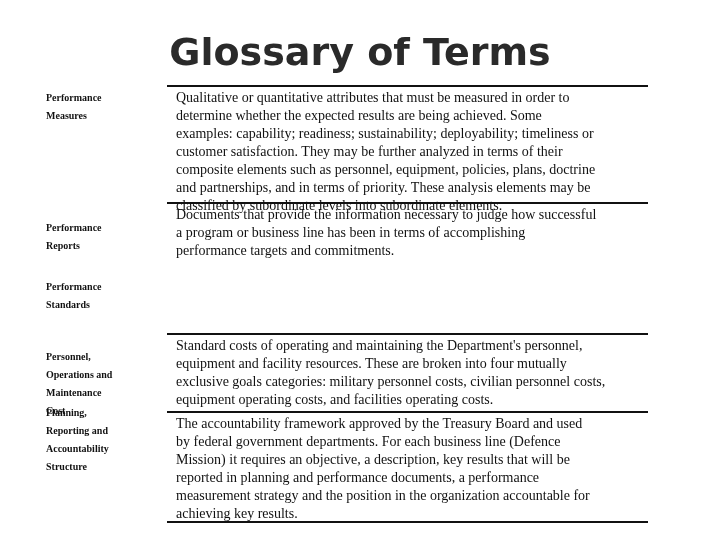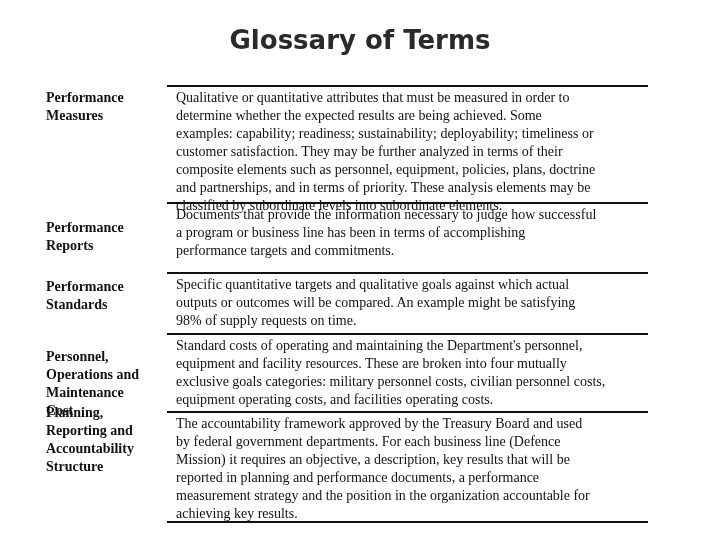--- a/index.html
+++ b/index.html
@@ -10,40 +10,40 @@
     body {
       width: 720px;
       height: 540px;
       position: relative;
       overflow: hidden;
     }
     .title {
       position: absolute;
       left: 0;
       width: 720px;
-      top: 18px;
+      top: 30px;
       text-align: center;
       font-family: "DejaVu Sans", sans-serif;
       font-weight: bold;
-      font-size: 26px;
+      font-size: 38px;
       color: #2a2a2a;
       letter-spacing: 0px;
       line-height: 44px;
       padding-left: 0px;
     }
     .title span {
       display: inline-block;
       transform: translateX(0px);
     }
     .terms-label {
       position: absolute;
       left: 46px;
       font-family: "Liberation Serif", serif;
       font-weight: bold;
-      font-size: 14px;
+      font-size: 10px;
       line-height: 18px;
       color: #111111;
       width: 115px;
     }
     .def-col {
       position: absolute;
       left: 167px;
       width: 481px;
     }
     .def-row {
@@ -100,25 +100,20 @@
 customer satisfaction. They may be further analyzed in terms of their
 composite elements such as personnel, equipment, policies, plans, doctrine
 and partnerships, and in terms of priority. These analysis elements may be
 classified by subordinate levels into subordinate elements.</p>
   </div>
   <div class="def-row" style="top:202px; height:60px;">
     <p class="def-text">Documents that provide the information necessary to judge how successful
 a program or business line has been in terms of accomplishing
 performance targets and commitments.</p>
   </div>
-  <div class="def-row" style="top:272px; height:61px;">
-    <p class="def-text">Specific quantitative targets and qualitative goals against which actual
-outputs or outcomes will be compared. An example might be satisfying
-98% of supply requests on time.</p>
-  </div>
   <div class="def-row" style="top:333px; height:78px;">
     <p class="def-text">Standard costs of operating and maintaining the Department's personnel,
 equipment and facility resources.  These are broken into four mutually
 exclusive goals categories: military personnel costs, civilian personnel costs,
 equipment operating costs, and facilities operating costs.</p>
   </div>
   <div class="def-row" style="top:411px; height:139px;">
     <p class="def-text">The accountability framework approved by the Treasury Board and used
 by federal government departments.  For each business line (Defence
 Mission) it requires an objective, a description, key results that will be

